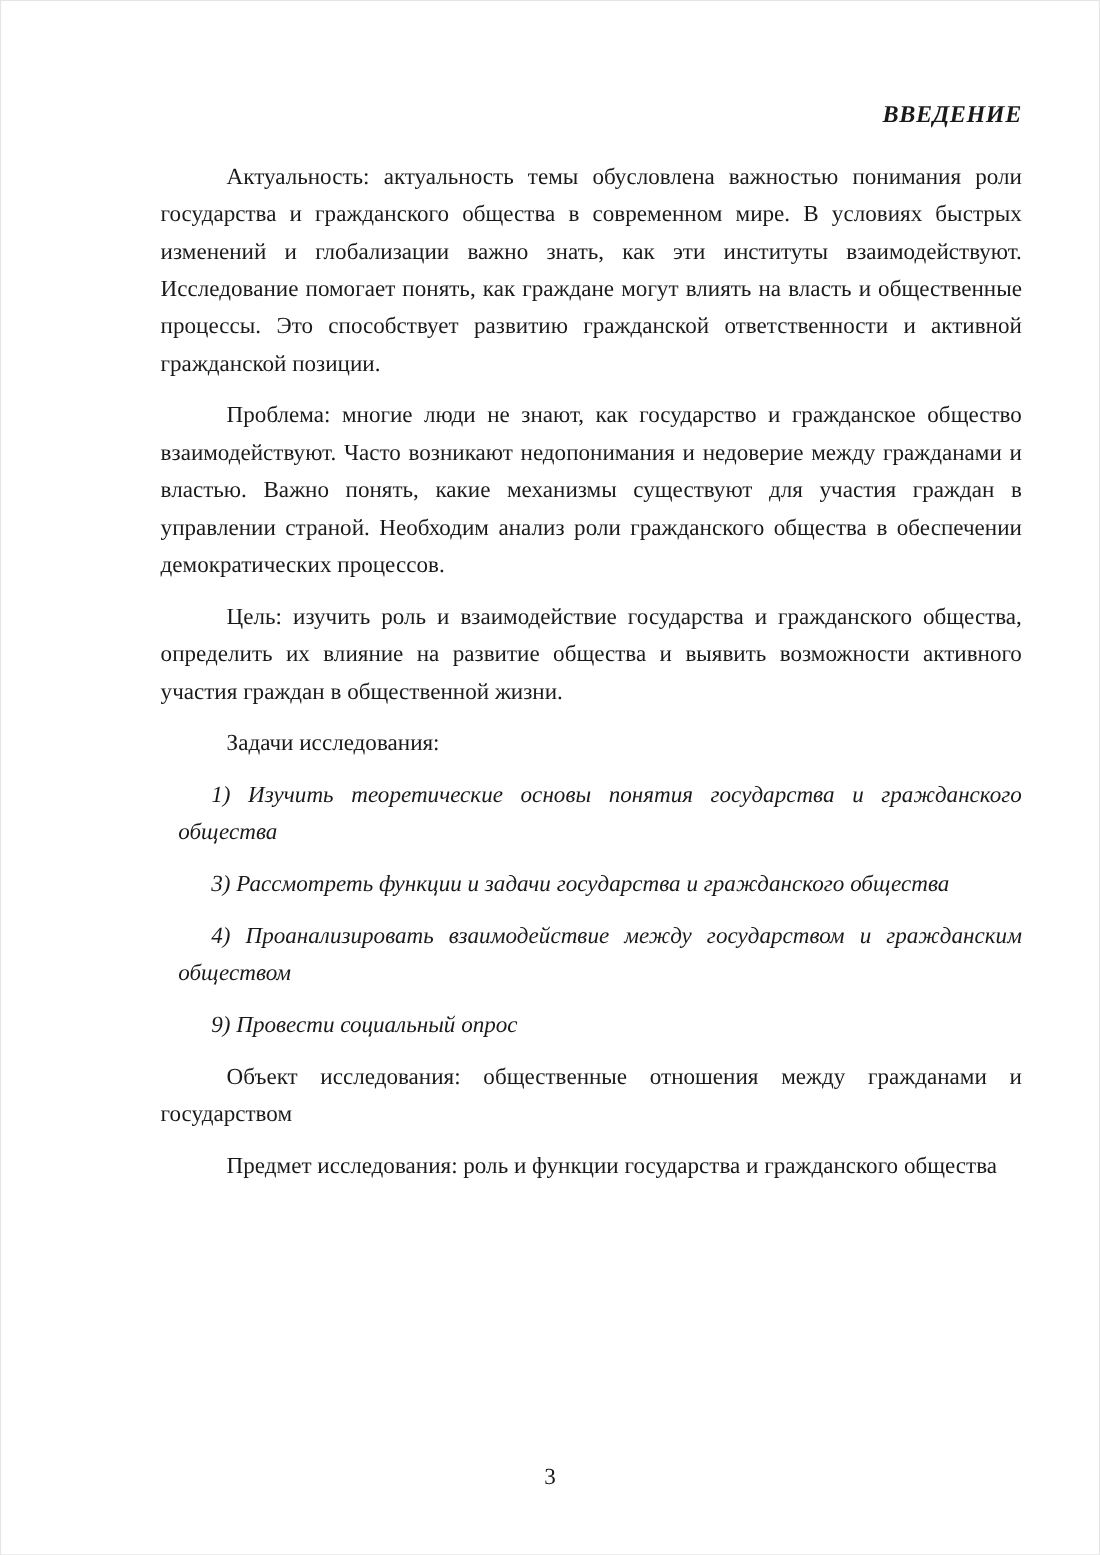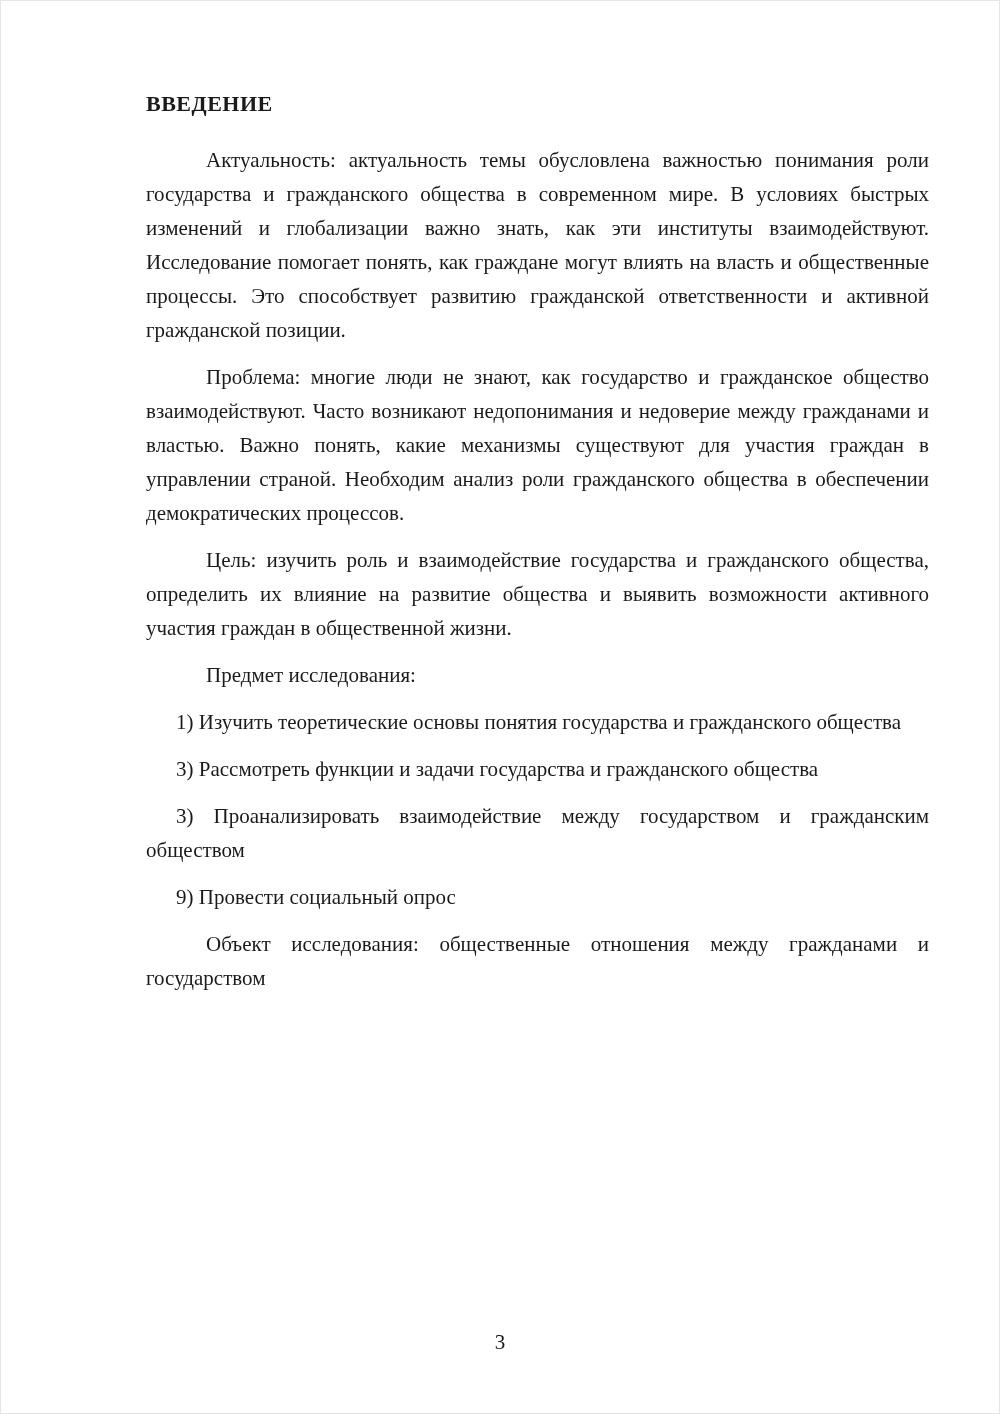--- a/index.html
+++ b/index.html
@@ -17,35 +17,37 @@
     border: 1px solid #e5e5e5;
     padding: 90px 70px 60px 145px;
     font-family: "Liberation Serif", "DejaVu Serif", serif;
     font-size: 21px;
     color: #1a1a1a;
     overflow: hidden;
   }
   .doc-title {
     font-size: 22px;
     font-weight: bold;
-    text-align: left;
+    text-align: right;
     margin: 0 0 26px 0;
     letter-spacing: 0.5px;
+    font-style: italic;
   }
   .para {
     margin: 0 0 13px 0;
     line-height: 1.62;
     text-align: justify;
     text-indent: 60px;
   }
   .task {
-    margin: 0 0 13px 0;
+    margin: 0 0 13px 16px;
     line-height: 1.62;
     text-align: justify;
     text-indent: 30px;
+    font-style: italic;
   }
   .page-number {
     position: absolute;
     left: 0;
     right: 0;
     bottom: 58px;
     text-align: center;
     font-size: 21px;
     color: #1a1a1a;
   }
@@ -56,29 +58,30 @@
 <div class="page">
 
   <h1 class="doc-title">ВВЕДЕНИЕ</h1>
 
   <p class="para">Актуальность: актуальность темы обусловлена важностью понимания роли государства и гражданского общества в современном мире. В условиях быстрых изменений и глобализации важно знать, как эти институты взаимодействуют. Исследование помогает понять, как граждане могут влиять на власть и общественные процессы. Это способствует развитию гражданской ответственности и активной гражданской позиции.</p>
 
   <p class="para">Проблема: многие люди не знают, как государство и гражданское общество взаимодействуют. Часто возникают недопонимания и недоверие между гражданами и властью. Важно понять, какие механизмы существуют для участия граждан в управлении страной. Необходим анализ роли гражданского общества в обеспечении демократических процессов.</p>
 
   <p class="para">Цель: изучить роль и взаимодействие государства и гражданского общества, определить их влияние на развитие общества и выявить возможности активного участия граждан в общественной жизни.</p>
 
-  <p class="para">Предмет исследования:</p>
+  <p class="para">Задачи исследования:</p>
 
   <p class="task">1) Изучить теоретические основы понятия государства и гражданского общества</p>
 
   <p class="task">3) Рассмотреть функции и задачи государства и гражданского общества</p>
 
-  <p class="task">3) Проанализировать взаимодействие между государством и гражданским обществом</p>
+  <p class="task">4) Проанализировать взаимодействие между государством и гражданским обществом</p>
 
   <p class="task">9) Провести социальный опрос</p>
 
 
   <p class="para">Объект исследования: общественные отношения между гражданами и государством</p>
 
+  <p class="para">Предмет исследования: роль и функции государства и гражданского общества</p>
 
   <div class="page-number">3</div>
 
 </div>
 
 </body></html>

